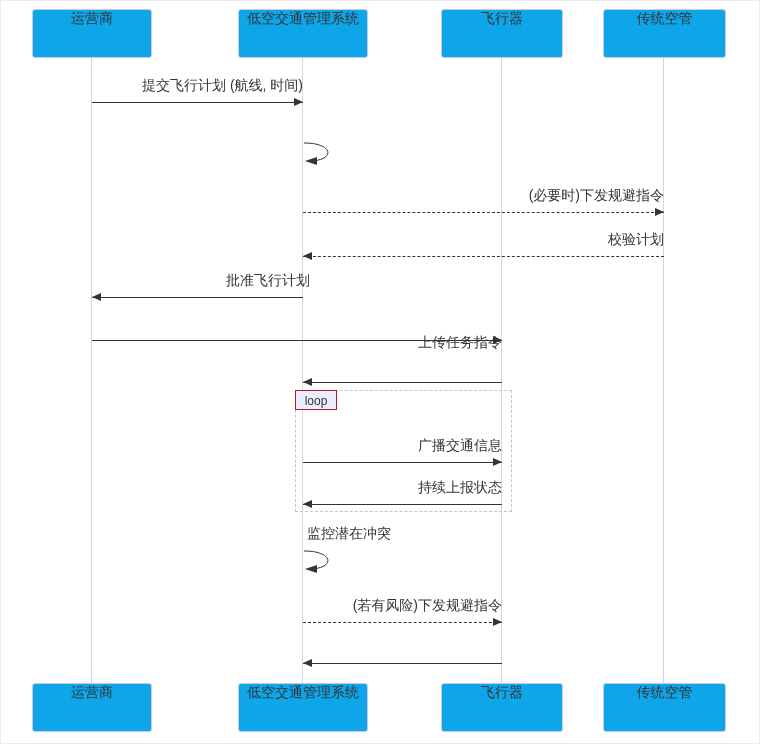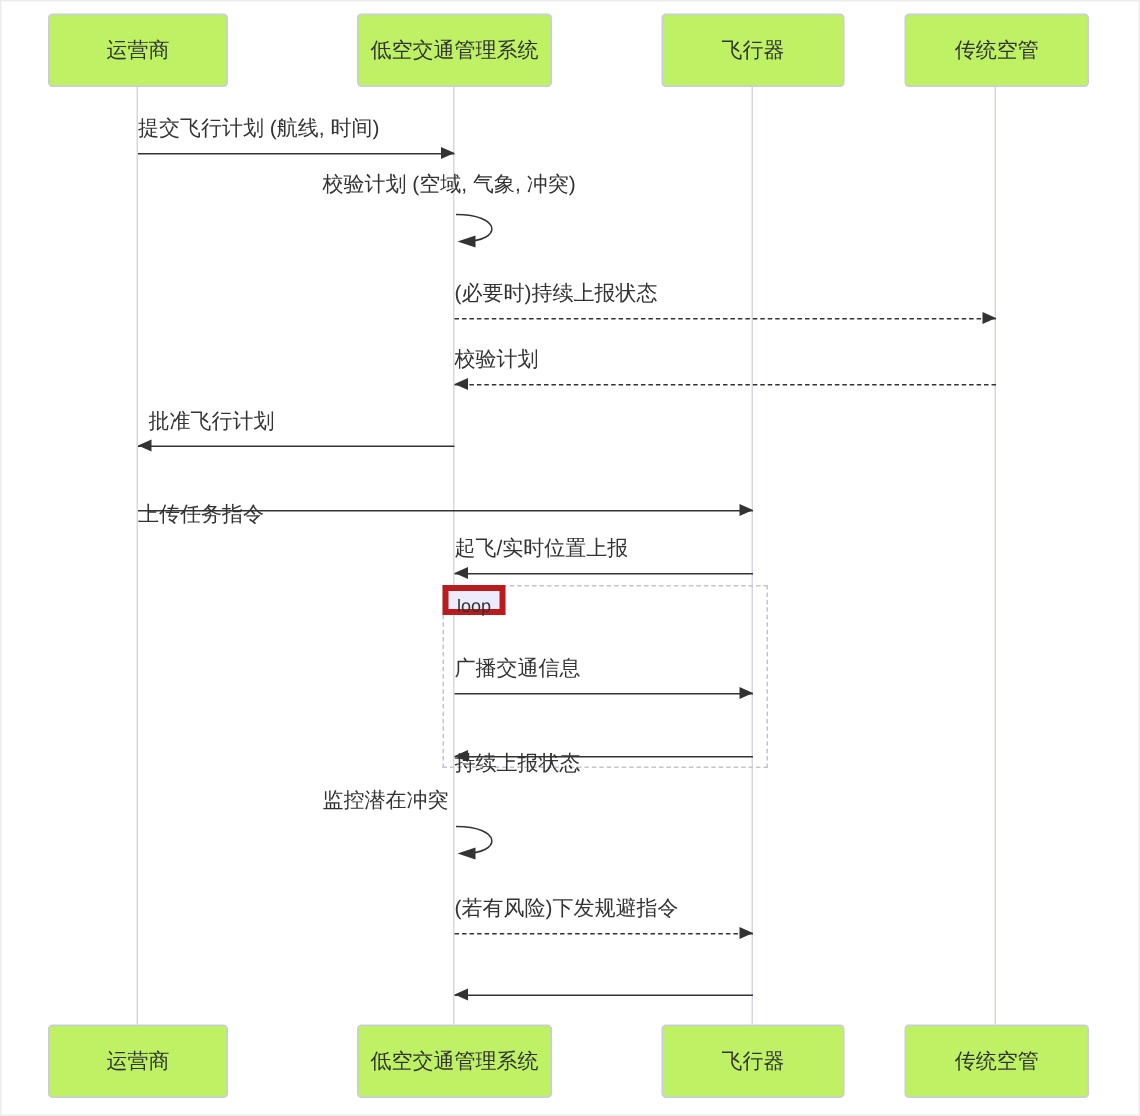--- a/index.html
+++ b/index.html
@@ -8,35 +8,35 @@
     width:760px;height:744px;
     font-family:"Liberation Sans","DejaVu Sans",sans-serif;
     color:#333;
     background:#ffffff;
     border:1px solid #ececec;
     box-sizing:border-box;
     overflow:hidden;
   }
   .actor{
     position:absolute;
-    background:#bef264;
+    background:#0ea5e9;
     border:1px solid #c9c9e8;
     border-radius:3px;
-    display:flex;align-items:center;justify-content:center;
+    display:flex;align-items:flex-start;justify-content:center;
     font-size:14px;
     box-sizing:border-box;
   }
   .lifeline{
     position:absolute;
     width:1px;
     background:#d5d5e8;
   }
   .msg-label{
     position:absolute;
-    text-align:left;
+    text-align:right;
     font-size:14px;
     height:18px;line-height:18px;
     white-space:nowrap;
   }
   .msg-line{
     position:absolute;
     height:0;
     border-top:1px solid #333;
   }
   .msg-line.dashed{border-top-style:dashed;}
@@ -45,21 +45,21 @@
   .ah.l{border-right:9px solid #333;}
   .self-loop{position:absolute;}
   .loop-frame{
     position:absolute;
     border:1px dashed #c3c3d6;
     box-sizing:border-box;
   }
   .loop-label{
     position:absolute;
     background:#ECECFF;
-    border:4px solid #b91c1c;
+    border:1px solid #b91c1c;
     font-size:12px;
     width:42px;height:20px;line-height:20px;
     text-align:center;
     box-sizing:border-box;
   }
   .loop-condition{
     position:absolute;
     font-size:14px;font-weight:bold;
     text-align:center;
     height:18px;line-height:18px;
@@ -86,54 +86,52 @@
       <span>飞行器</span>
     </div>
   <div class="actor" style="left:602px;top:8px;width:123px;height:49px;">
       <span>传统空管</span>
     </div>
 
   <div class="msg-label" style="left:91px;width:211px;top:75px;">提交飞行计划 (航线, 时间)</div>
   <div class="msg-line" style="left:91px;width:211px;top:101px;"></div>
   <div class="ah r" style="left:293px;top:97px;"></div>
 
-  <div class="msg-label" style="left:214px;width:176px;top:112px;">校验计划 (空域, 气象, 冲突)</div>
   <svg class="self-loop" style="left:302px;top:138px;" width="36" height="28" viewBox="0 0 36 28">
     <path d="M1,4 C32,4 32,22 6,22" fill="none" stroke="#333" stroke-width="1"></path>
     <polygon points="14,18 2,22 14,26" fill="#333"></polygon>
   </svg>
 
-  <div class="msg-label" style="left:302px;width:361px;top:185px;">(必要时)持续上报状态</div>
+  <div class="msg-label" style="left:302px;width:361px;top:185px;">(必要时)下发规避指令</div>
   <div class="msg-line dashed" style="left:302px;width:361px;top:211px;"></div>
   <div class="ah r" style="left:654px;top:207px;"></div>
 
   <div class="msg-label" style="left:302px;width:361px;top:229px;">校验计划</div>
   <div class="msg-line dashed" style="left:302px;width:361px;top:255px;"></div>
   <div class="ah l" style="left:302px;top:251px;"></div>
 
   <div class="msg-label" style="left:98px;width:211px;top:270px;">批准飞行计划</div>
   <div class="msg-line" style="left:91px;width:211px;top:296px;"></div>
   <div class="ah l" style="left:91px;top:292px;"></div>
 
   <div class="msg-label" style="left:91px;width:410px;top:313px;margin-top:19px;">上传任务指令</div>
   <div class="msg-line" style="left:91px;width:410px;top:339px;"></div>
   <div class="ah r" style="left:492px;top:335px;"></div>
 
-  <div class="msg-label" style="left:302px;width:199px;top:355px;">起飞/实时位置上报</div>
   <div class="msg-line" style="left:302px;width:199px;top:381px;"></div>
   <div class="ah l" style="left:302px;top:377px;"></div>
 
   <div class="loop-frame" style="left:294px;top:389px;width:217px;height:122px;"></div>
   <div class="loop-label" style="left:294px;top:389px;">loop</div>
 
   <div class="msg-label" style="left:302px;width:199px;top:435px;">广播交通信息</div>
   <div class="msg-line" style="left:302px;width:199px;top:461px;"></div>
   <div class="ah r" style="left:492px;top:457px;"></div>
 
-  <div class="msg-label" style="left:302px;width:199px;top:498px;">持续上报状态</div>
+  <div class="msg-label" style="left:302px;width:199px;top:477px;">持续上报状态</div>
   <div class="msg-line" style="left:302px;width:199px;top:503px;"></div>
   <div class="ah l" style="left:302px;top:499px;"></div>
 
   <div class="msg-label" style="left:214px;width:176px;top:523px;">监控潜在冲突</div>
   <svg class="self-loop" style="left:302px;top:546px;" width="36" height="28" viewBox="0 0 36 28">
     <path d="M1,4 C32,4 32,22 6,22" fill="none" stroke="#333" stroke-width="1"></path>
     <polygon points="14,18 2,22 14,26" fill="#333"></polygon>
   </svg>
 
   <div class="msg-label" style="left:302px;width:199px;top:595px;">(若有风险)下发规避指令</div>

